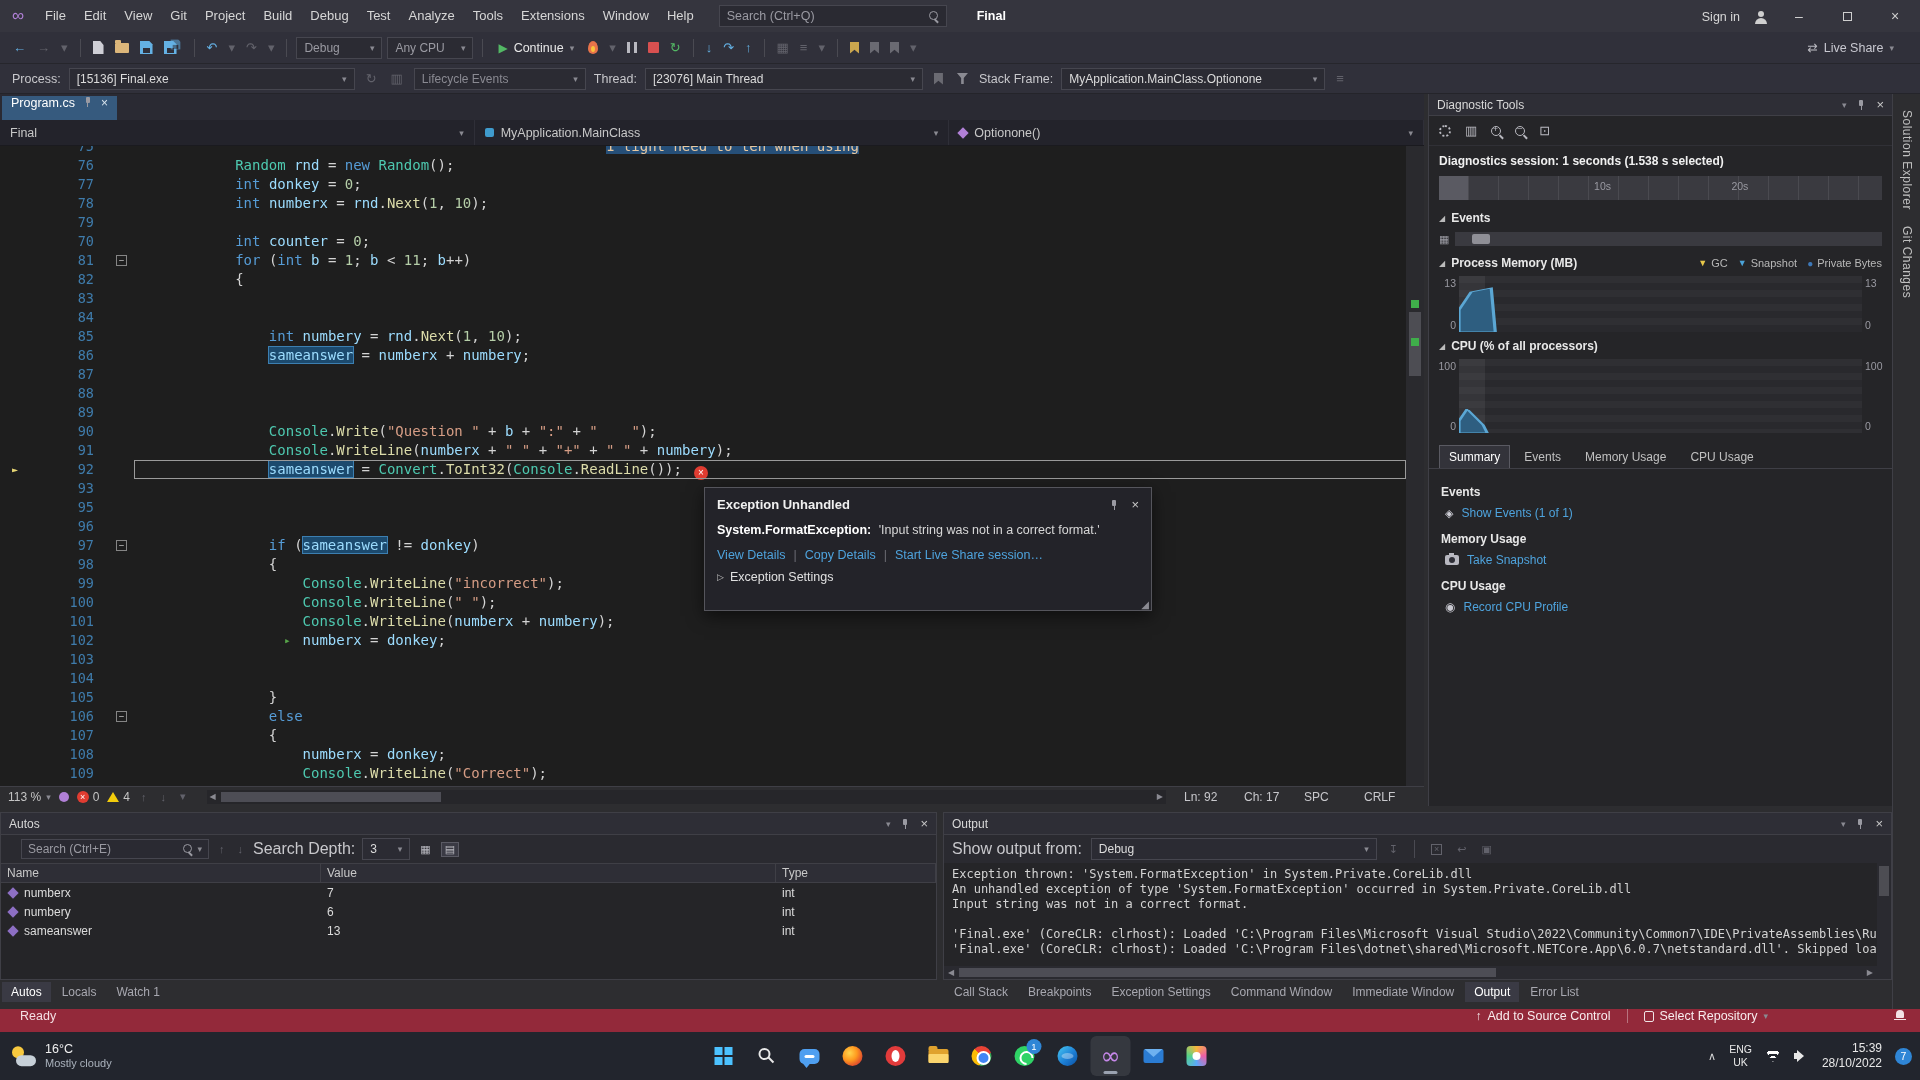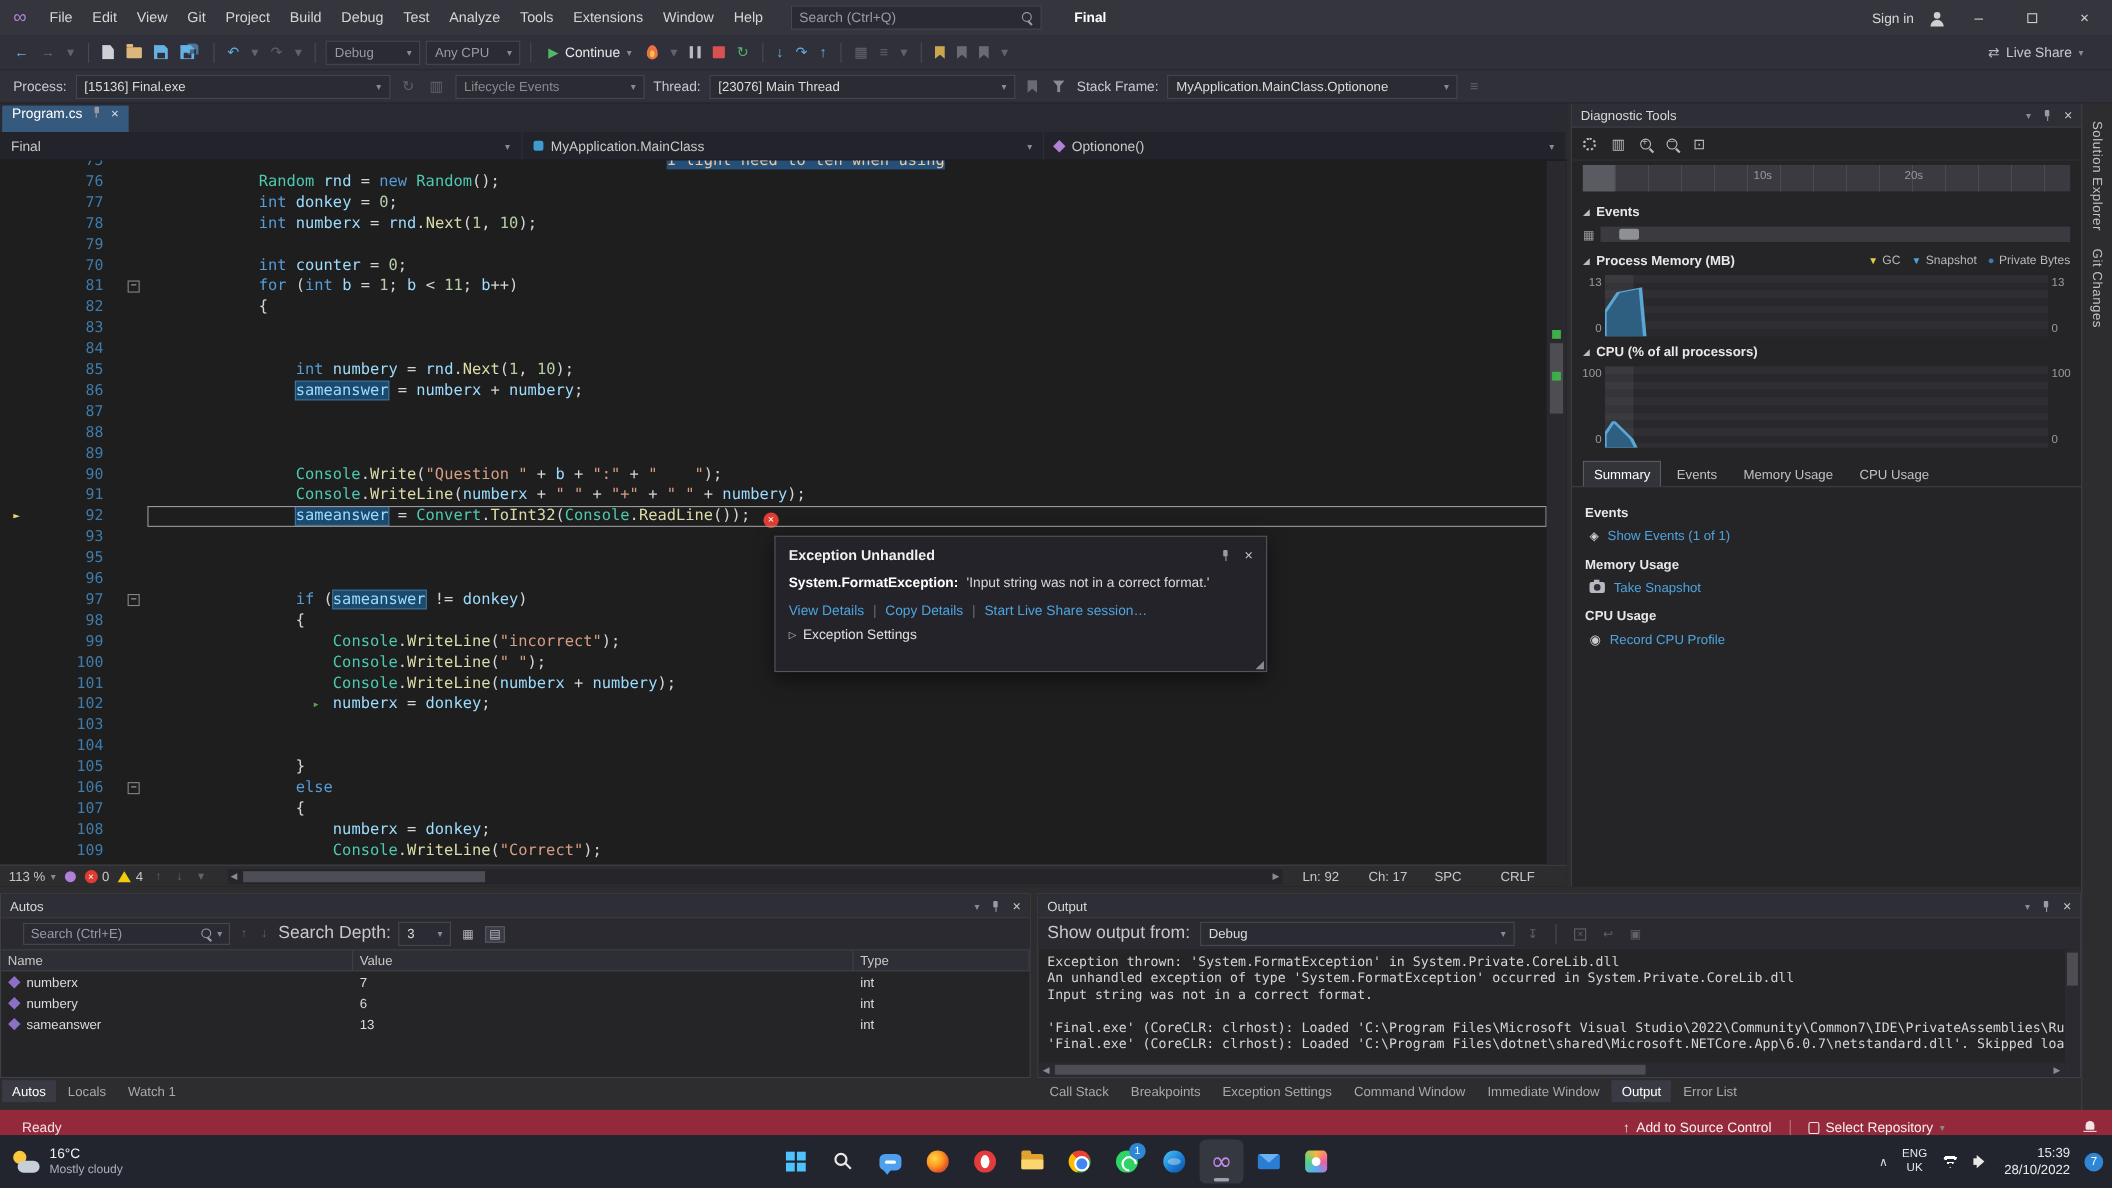--- a/index.html
+++ b/index.html
@@ -197,21 +197,21 @@
   .output{position:absolute;left:943px;top:812px;width:949px;height:168px;background:#252528;border:1px solid #3f3f46;display:flex;flex-direction:column}
   .output-toolbar{height:28px;display:flex;align-items:center;gap:9px;padding:0 8px;background:#2a2a30}
   .out-body{position:relative;flex:1;overflow:hidden;padding:4px 20px 14px 8px}
   .out-line{white-space:pre;font-family:"DejaVu Sans Mono",monospace;font-size:12px;line-height:15px;color:#d4d4d4}
   .vscroll.thin{width:14px;background:#2a2a30}
   .vthumb.small{left:2px;right:2px;top:3px;height:30px}
   .out-hscroll{position:absolute;left:0;right:14px;bottom:0;height:13px;background:#2a2a30;display:flex;align-items:center;padding:0 4px}
   .clearbox{border:1px solid #62626b;font-size:9px;line-height:9px;padding:0 2px;color:#62626b}
 
   
-  .statusbar{position:absolute;left:0;top:1009px;width:100%;height:23px;background:var(--status-bar-red);display:flex;align-items:flex-end;color:#f4dfe3;font-size:12.5px;padding-left:20px}
+  .statusbar{position:absolute;left:0;top:1009px;width:100%;height:23px;background:var(--status-bar-red);display:flex;align-items:flex-start;color:#f4dfe3;font-size:12.5px;padding-left:20px}
   .sb-right{margin-left:auto;display:flex;align-items:center;gap:16px;padding-right:14px}
   .sb-item{display:flex;align-items:center;gap:6px;color:#f8ecee;white-space:nowrap}
   .sb-div{width:1px;height:14px;background:rgba(255,255,255,.35)}
   .up-arrow{font-size:12px}
   .i-repo{width:10px;height:11px;border:1.5px solid #f0e4e6;border-radius:2px}
   .sb-bell{margin-left:110px;display:flex;align-items:center}
   .i-bell{position:relative;width:12px;height:12px;display:inline-block}
   .i-bell::before{content:"";position:absolute;left:2px;top:0;width:8px;height:8px;background:#f2e3e6;border-radius:4px 4px 1px 1px}
   .i-bell::after{content:"";position:absolute;left:0;top:8.5px;width:12px;height:1.5px;background:#f2e3e6}
 
@@ -718,20 +718,21 @@
         </span>
       <span class="dt-btn">▥</span>
       <span class="dt-btn">
           <span class="i-zoom plus"></span>
         </span>
       <span class="dt-btn">
           <span class="i-zoom minus"></span>
         </span>
       <span class="dt-btn">⊡</span>
     </div>
+    <div class="diag-session">Diagnostics session: 1 seconds (1.538 s selected)</div>
     <div class="timeline">
       <div class="tl-sel"></div>
       <span class="tl-tick t10">10s</span>
       <span class="tl-tick t20">20s</span>
     </div>
     <div class="dsec-head">
       <span class="tri">◢</span>
       <b>Events</b>
     </div>
     <div class="ev-track">

